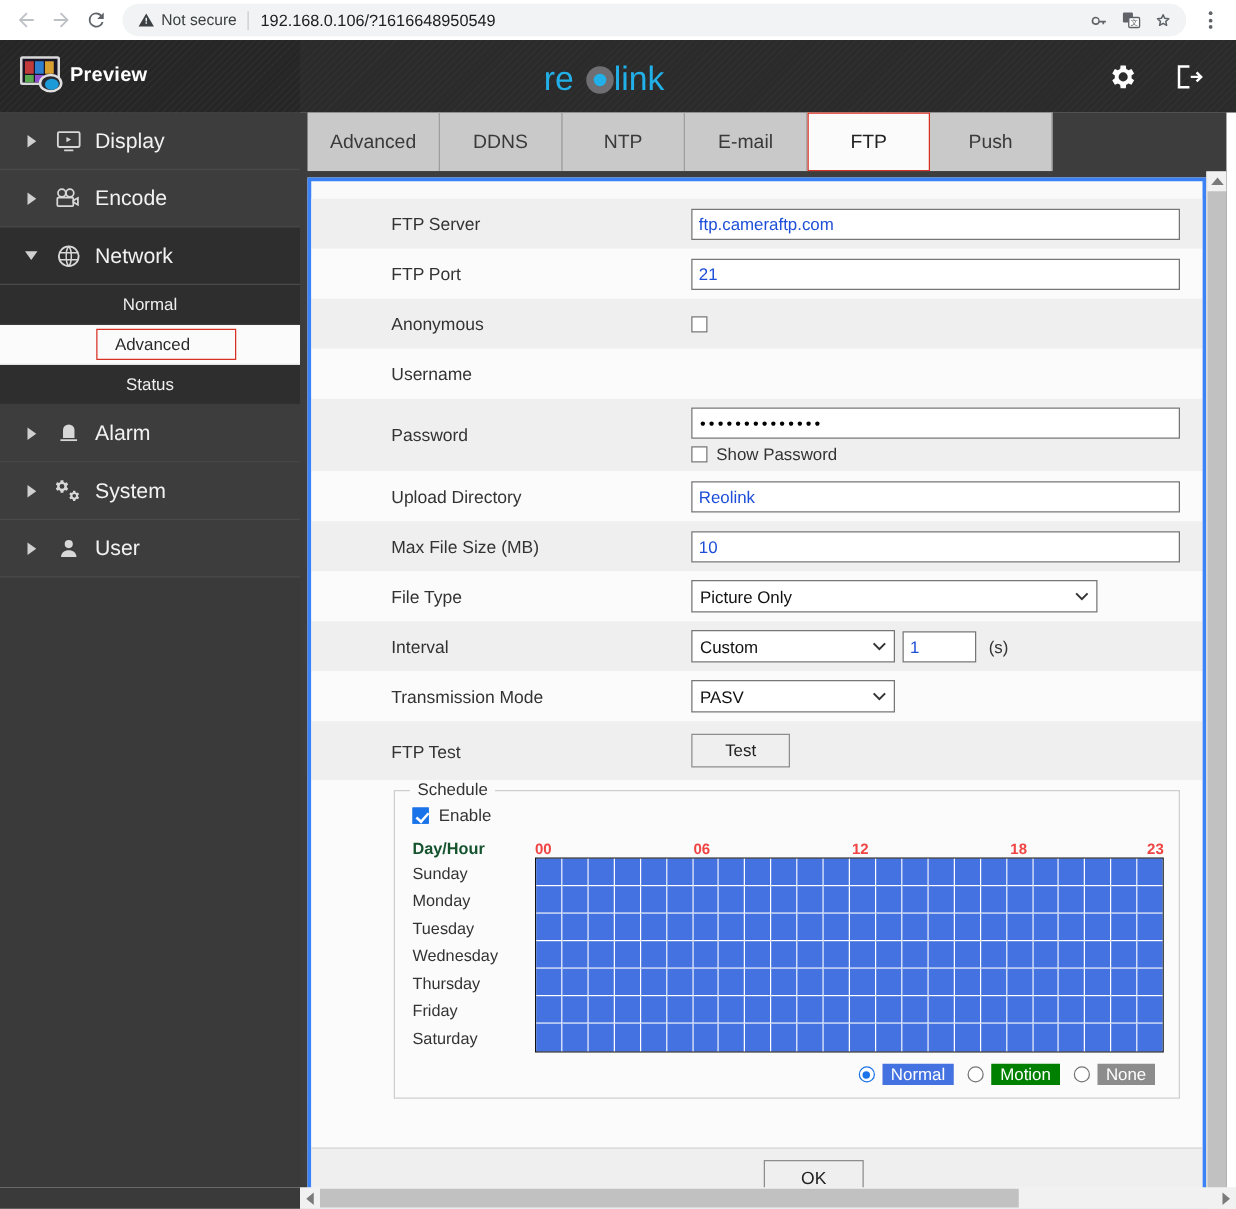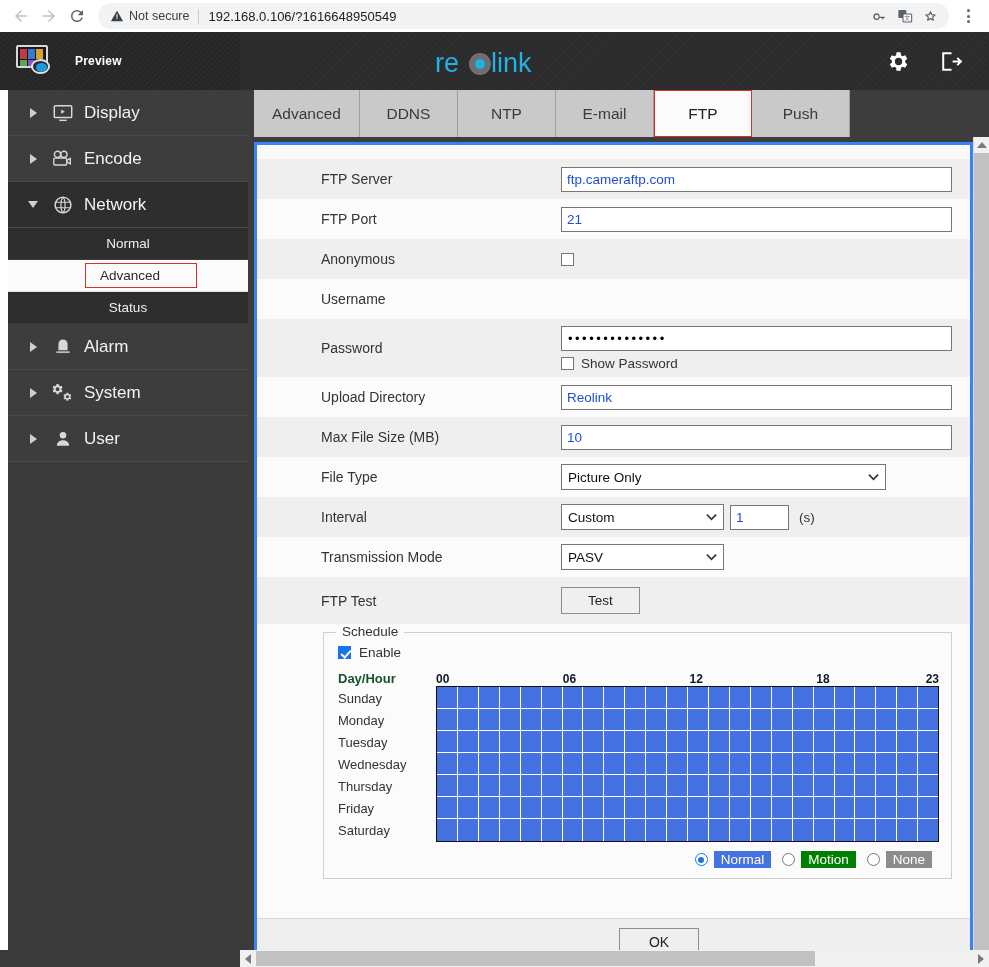--- a/index.html
+++ b/index.html
@@ -92,37 +92,37 @@
     border: 2px solid #e0e0e0;
     border-radius: 50%;
     overflow: hidden;
   }
   .pv-lens::after {
     content: ""; position: absolute; left: 3px; top: 2px;
     width: 11px; height: 9px; border-radius: 50%;
     background: #1b9bd8;
   }
   .preview-label {
-    color: #ffffff; font-size: 12px; font-weight: bold;
-    margin-left: 19px; letter-spacing: .2px;
+    color: #ffffff; font-size: 16px; font-weight: bold;
+    letter-spacing: .2px;
   }
   .logo-wrap {
     position: absolute; left: 0; right: 0; top: 0; height: 58px;
     display: flex; align-items: center; justify-content: center;
     pointer-events: none;
   }
   .logo { position: relative; height: 34px; display:flex; align-items:center; }
   .hdr-actions {
     margin-left: auto; display: flex; align-items: center;
     gap: 28px; padding-right: 26px;
   }
   .hdr-ic { color: #ffffff; display: flex; align-items: center; }
 
   
-  .body-row { display: flex; width: 814px; height: 877px; padding-left: 8px; }
+  .body-row { display: flex; width: 814px; height: 877px; }
 
   
   .sidebar {
     width: 240px; flex: 0 0 240px;
     background: #3a3a3a;
     height: 877px;
     overflow: hidden;
   }
   .nav-item {
     height: 46px;
@@ -279,21 +279,21 @@
     background: #fbfbfb; padding: 0 6px;
     font-size: 13.5px; color: #333;
   }
   .enable-row { display: flex; align-items: center; gap: 8px; margin: 6px 0 8px 2px; }
   .enable-row .lbl { font-size: 13.5px; color: #333; }
   .grid-head { display: flex; align-items: flex-end; height: 18px; }
   .grid-daycol { width: 100px; flex: 0 0 100px; font-size: 13px; color: #14532d; font-weight: bold; padding-left: 2px; }
   .hours { flex: 1 1 auto; position: relative; height: 16px; }
   .hours span {
     position: absolute; bottom: 0;
-    font-size: 12px; font-weight: bold; color: #0f172a;
+    font-size: 12px; font-weight: bold; color: #ef4444;
   }
   .grid-body { display: flex; }
   .daynames { width: 100px; flex: 0 0 100px; padding-left: 2px; padding-top: 2px; }
   .daynames div { height: 22px; line-height: 22px; font-size: 13px; color: #333; }
   .gridbox {
     flex: 1 1 auto;
     border: 1px solid #111;
     display: flex; flex-direction: column;
     background: #ffffff;
   }

